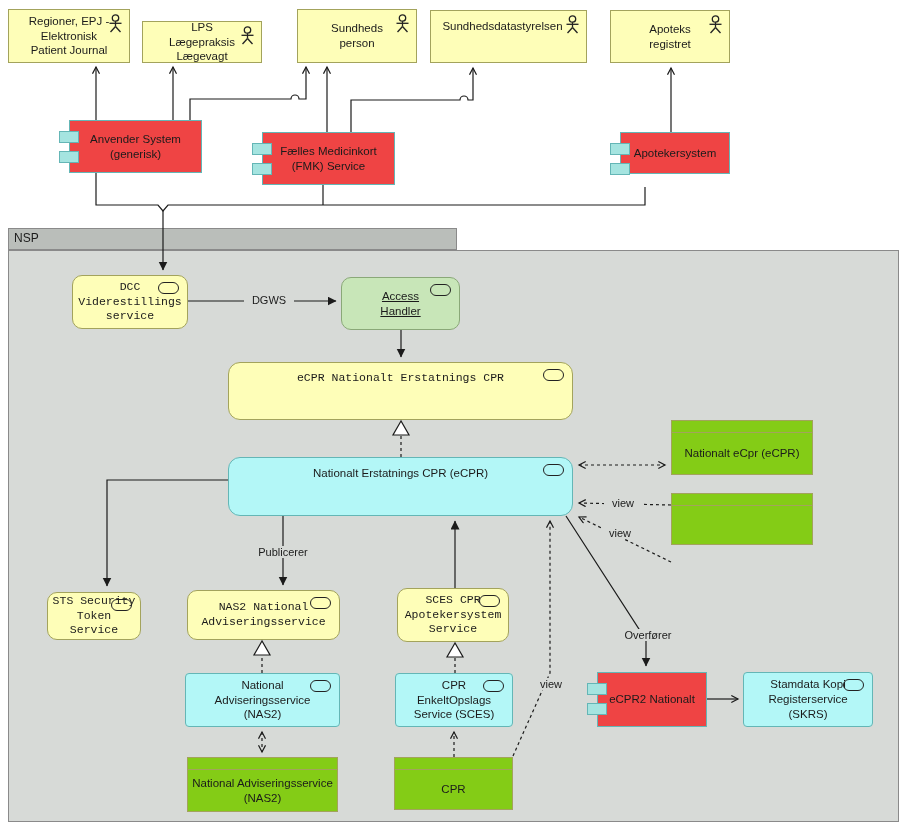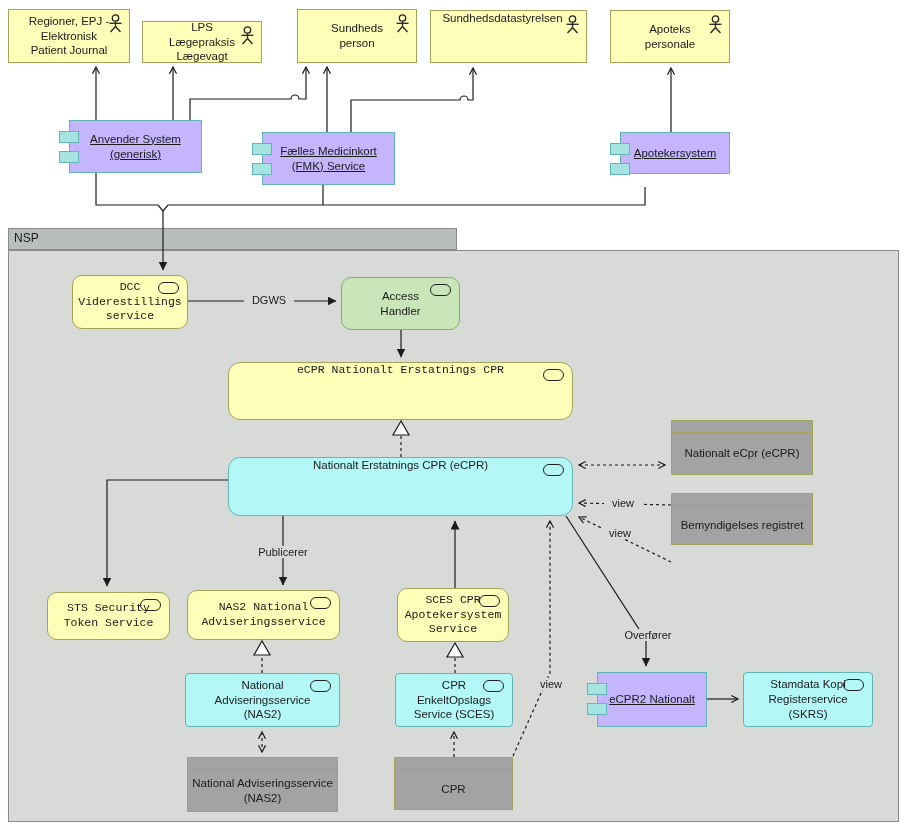--- a/index.html
+++ b/index.html
@@ -1,27 +1,27 @@
 <!DOCTYPE html>
 <html><head>
 <meta charset="utf-8">
 <style>
   html,body{margin:0;padding:0;background:#fff;}
   #canvas{position:relative;width:909px;height:839px;background:#fff;
           font-family:"Liberation Sans",sans-serif;color:#1b1b1b;overflow:hidden;}
   .box{position:absolute;box-sizing:border-box;font-size:11.5px;line-height:1.28;text-align:center;}
   .lbl{display:flex;align-items:center;justify-content:center;width:100%;height:100%;
        white-space:pre-line;padding:0 4px;box-sizing:border-box;}
-  .lbl.top{align-items:flex-start;padding-top:0;}
+  .lbl.top{align-items:flex-start;padding-top:8px;}
   .actor{background:#FEFEB8;border:1px solid #A3A35C;}
-  .component{background:#c4b5fd;border:1px solid #64B6B6;text-decoration:underline;}
+  .component{background:#ef4444;border:1px solid #64B6B6;}
   .svc-y{background:#FEFEB8;border:1px solid #A3A35C;border-radius:10px;font-family:Liberation Mono, monospace;}
-  .svc-g{background:#C8E6B8;border:1px solid #8AA878;border-radius:10px;}
+  .svc-g{background:#C8E6B8;border:1px solid #8AA878;border-radius:10px;text-decoration:underline;}
   .svc-c{background:#B3F7F7;border:1px solid #64B6B6;border-radius:4px;}
-  .dataobj{background:#a3a3a3;border:1px solid #A3A35C;}
+  .dataobj{background:#84cc16;border:1px solid #A3A35C;}
   .dataobj .band{position:absolute;left:0;top:0;width:100%;height:12px;
                  border-bottom:1px solid #A3A35C;box-sizing:border-box;}
   .dataobj .lbl{height:calc(100% - 12px);margin-top:12px;}
   .svc-icon{position:absolute;top:6px;right:8px;width:19px;height:10px;
             border:1.5px solid #222;border-radius:7px;}
   .actor-icon{position:absolute;top:4px;right:6px;}
   .comp-tab{position:absolute;left:-11px;width:20px;height:12px;
             background:#A5E4E0;border:1px solid #64B6B6;box-sizing:border-box;}
   .comp-tab.t1{top:10px}.comp-tab.t2{top:30px}
   .nsp-tab{position:absolute;left:8px;top:228px;width:449px;height:22px;
@@ -104,21 +104,21 @@
     <span class="actor-icon">
       <svg width="15" height="19">
           <circle cx="7.5" cy="4" r="3.2" fill="none" stroke="#222" stroke-width="1.3"></circle>
           <line x1="7.5" y1="7.2" x2="7.5" y2="12.5" stroke="#222" stroke-width="1.3"></line>
           <line x1="1.5" y1="9.3" x2="13.5" y2="9.3" stroke="#222" stroke-width="1.3"></line>
           <line x1="7.5" y1="12.5" x2="2.5" y2="18" stroke="#222" stroke-width="1.3"></line>
           <line x1="7.5" y1="12.5" x2="12.5" y2="18" stroke="#222" stroke-width="1.3"></line>
         </svg>
     </span>
     <div class="lbl">Apoteks
-personale</div>
+registret</div>
   </div>
 
   <div class="box component node" style="left:69px;top:120px;width:133px;height:53px">
     <span class="comp-tab t1"></span>
     <span class="comp-tab t2"></span>
     <div class="lbl">Anvender System
 (generisk)</div>
   </div>
 
   <div class="box component node" style="left:262px;top:132px;width:133px;height:53px">
@@ -156,24 +156,23 @@
     <span class="svc-icon"></span>
     <div class="lbl top">Nationalt Erstatnings CPR (eCPR)</div>
   </div>
 
   <div class="box dataobj node" style="left:671px;top:420px;width:142px;height:55px">
     <span class="band"></span>
     <div class="lbl">Nationalt eCpr (eCPR)</div>
   </div>
   <div class="box dataobj node" style="left:671px;top:493px;width:142px;height:52px">
     <span class="band"></span>
-    <div class="lbl">Bemyndigelses registret</div>
-  </div>
-
-  <div class="box svc-y node" style="left:47px;top:592px;width:123px;height:48px">
+  </div>
+
+  <div class="box svc-y node" style="left:47px;top:592px;width:94px;height:48px">
     <span class="svc-icon"></span>
     <div class="lbl">STS Security
 Token Service</div>
   </div>
   <div class="box svc-y node" style="left:187px;top:590px;width:153px;height:50px">
     <span class="svc-icon"></span>
     <div class="lbl">NAS2 National
 Adviseringsservice</div>
   </div>
   <div class="box svc-y node" style="left:397px;top:588px;width:112px;height:54px">

